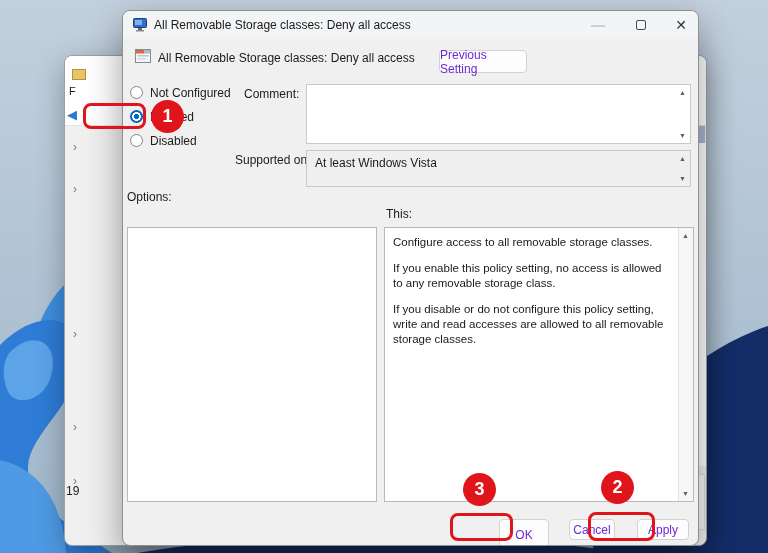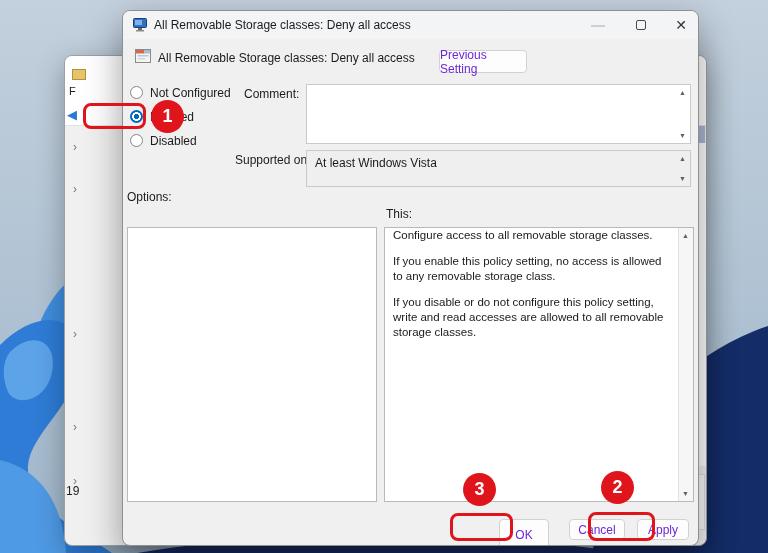--- a/index.html
+++ b/index.html
@@ -136,33 +136,33 @@
     <span class="scroll-arrow" style="right:4px;top:4px;">▲</span>
     <span class="scroll-arrow" style="right:4px;bottom:4px;">▼</span>
   </div>
 
   <div class="abs lbl" style="left:4px;top:179px;text-align:right;">Options:</div>
   <div class="abs lbl" style="left:263px;top:196px;">This:</div>
 
   <div class="panel" style="left:4px;top:216px;width:250px;height:275px;"></div>
 
   <div class="panel" style="left:261px;top:216px;width:310px;height:275px;">
-    <div class="help-text" style="position:absolute;left:8px;top:0;right:20px;">
+    <div class="help-text" style="position:absolute;left:8px;top:7px;right:20px;">
       <p>Configure access to all removable storage classes.</p>
       <p>If you enable this policy setting, no access is allowed to any removable storage class.</p>
       <p>If you disable or do not configure this policy setting, write and read accesses are allowed to all removable storage classes.</p>
     </div>
     <div class="abs" style="right:0;top:0;width:14px;height:273px;background:#f6f6f6;border-left:1px solid #e2e2e2;">
       <span class="scroll-arrow" style="left:3px;top:4px;">▲</span>
       <span class="scroll-arrow" style="left:3px;bottom:4px;">▼</span>
     </div>
   </div>
 
   <div class="btn" style="left:376px;top:508px;width:50px;height:31px;">OK</div>
-  <div class="btn" style="left:446px;top:508px;width:56px;height:21px;">Cancel</div>
+  <div class="btn" style="left:446px;top:508px;width:46px;height:21px;">Cancel</div>
   <div class="btn" style="left:514px;top:508px;width:52px;height:21px;">Apply</div>
 </div>
 
 <div class="red-rect" style="left:83px;top:103px;width:63px;height:26px;"></div>
 <div class="badge" style="left:151px;top:100px;">1</div>
 
 <div class="red-rect" style="left:450px;top:513px;width:63px;height:28px;"></div>
 <div class="badge" style="left:463px;top:473px;">3</div>
 
 <div class="red-rect" style="left:588px;top:512px;width:67px;height:29px;"></div>

